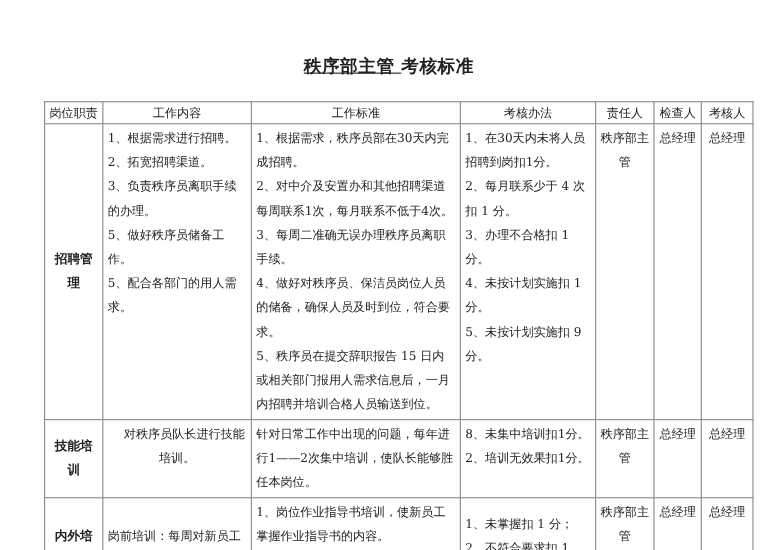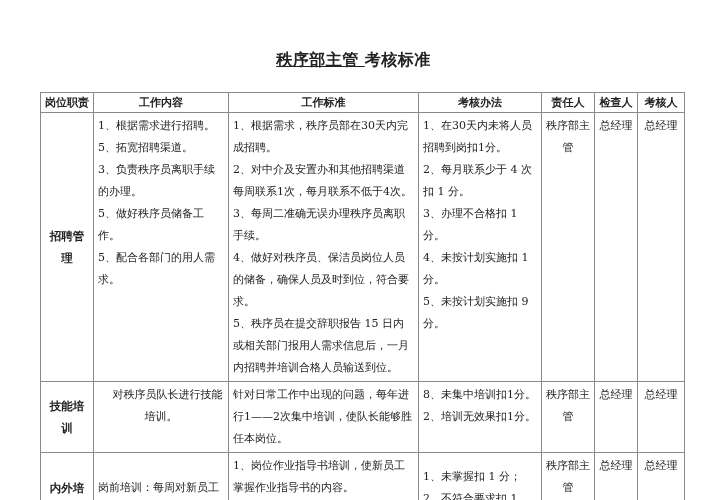--- a/index.html
+++ b/index.html
@@ -5,21 +5,21 @@
   html, body { margin:0; padding:0; background:#ffffff; }
   body { width:707px; height:500px; position:relative; overflow:hidden;
          font-family:"DejaVu Serif","Liberation Serif",serif; color:#222; }
   .title { position:absolute; left:0; width:707px; top:50px; text-align:center;
            font-size:16px; letter-spacing:0.5px;font-weight:bold; }
   .title .u { text-decoration:underline; }
   table { position:absolute; left:40px; top:92px; border-collapse:collapse;
           table-layout:fixed; width:644px; }
   td, th { border:1px solid #888; vertical-align:top; font-size:11px;
            line-height:22px; padding:2px 4px; font-weight:normal; }
-  th { font-family:"DejaVu Sans","Liberation Sans",sans-serif; font-weight:bold;
+  th { font-family:"DejaVu Sans","Liberation Sans",sans-serif; font-weight:normal;
        text-align:center; vertical-align:middle; padding:0 2px; height:19px; line-height:19px; }
   td.role { font-family:Liberation Serif, serif; font-weight:bold;
             text-align:center; vertical-align:middle; font-size:11.5px; }
   td.center { text-align:center; }
   td.mid { vertical-align:middle; }
   .line { display:block; }
   .indent { text-indent:1.2em; }
 </style>
 </head>
 <body>
@@ -48,21 +48,21 @@
       <th>检查人</th>
       <th>考核人</th>
     </tr>
   </thead>
   <tbody>
 
     <tr style="height:218px">
       <td class="role">招聘管理</td>
       <td>
         <span class="line">1、根据需求进行招聘。</span>
-        <span class="line">5、拓宽招聘渠道。</span>
+        <span class="line">2、拓宽招聘渠道。</span>
         <span class="line">3、负责秩序员离职手续的办理。</span>
         <span class="line">5、做好秩序员储备工作。</span>
         <span class="line">5、配合各部门的用人需求。</span>
       </td>
       <td>
         <span class="line">1、根据需求，秩序员部在30天内完成招聘。</span>
         <span class="line">2、对中介及安置办和其他招聘渠道每周联系1次，每月联系不低于4次。</span>
         <span class="line">3、每周二准确无误办理秩序员离职手续。</span>
         <span class="line">4、做好对秩序员、保洁员岗位人员的储备，确保人员及时到位，符合要求。</span>
         <span class="line">5、秩序员在提交辞职报告 15 日内或相关部门报用人需求信息后，一月内招聘并培训合格人员输送到位。</span>

